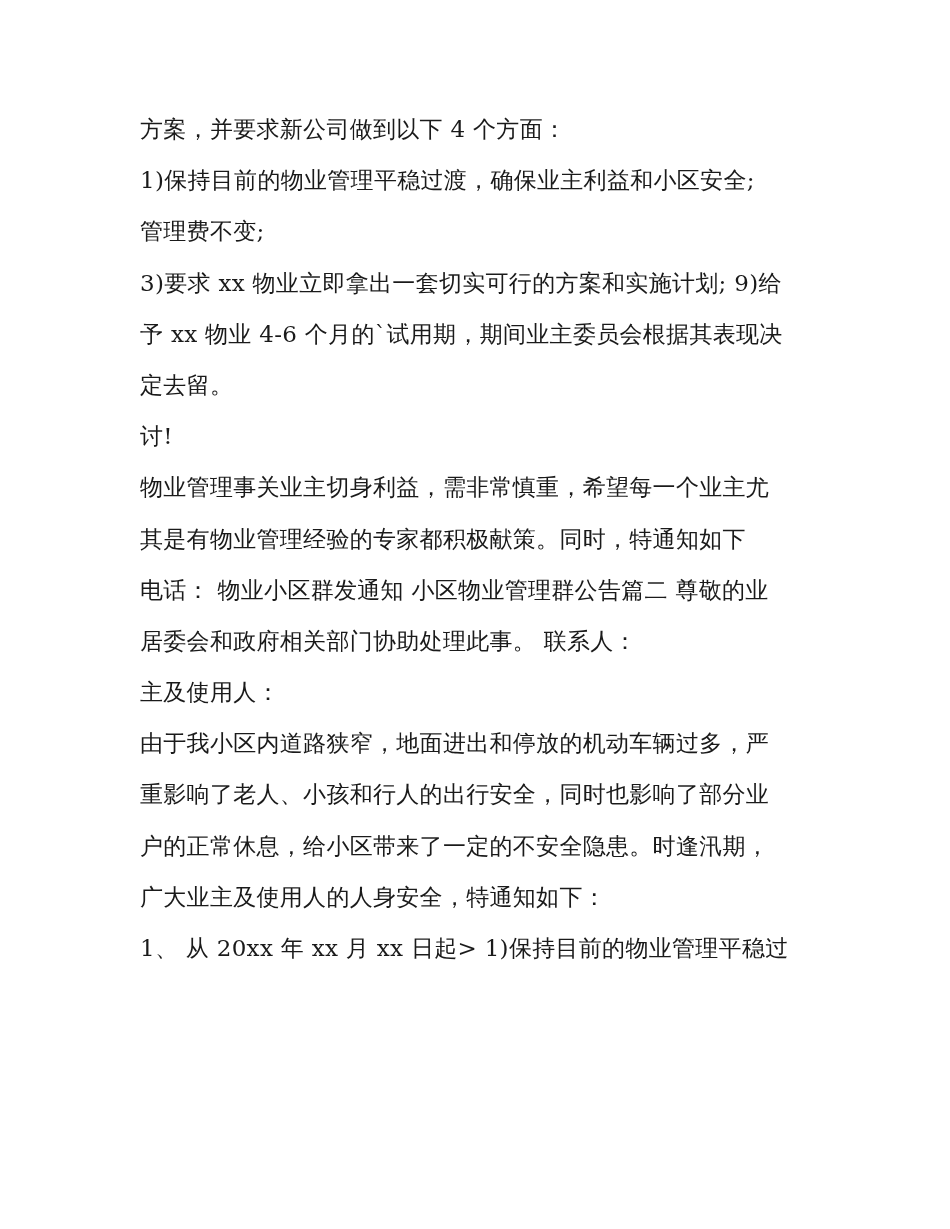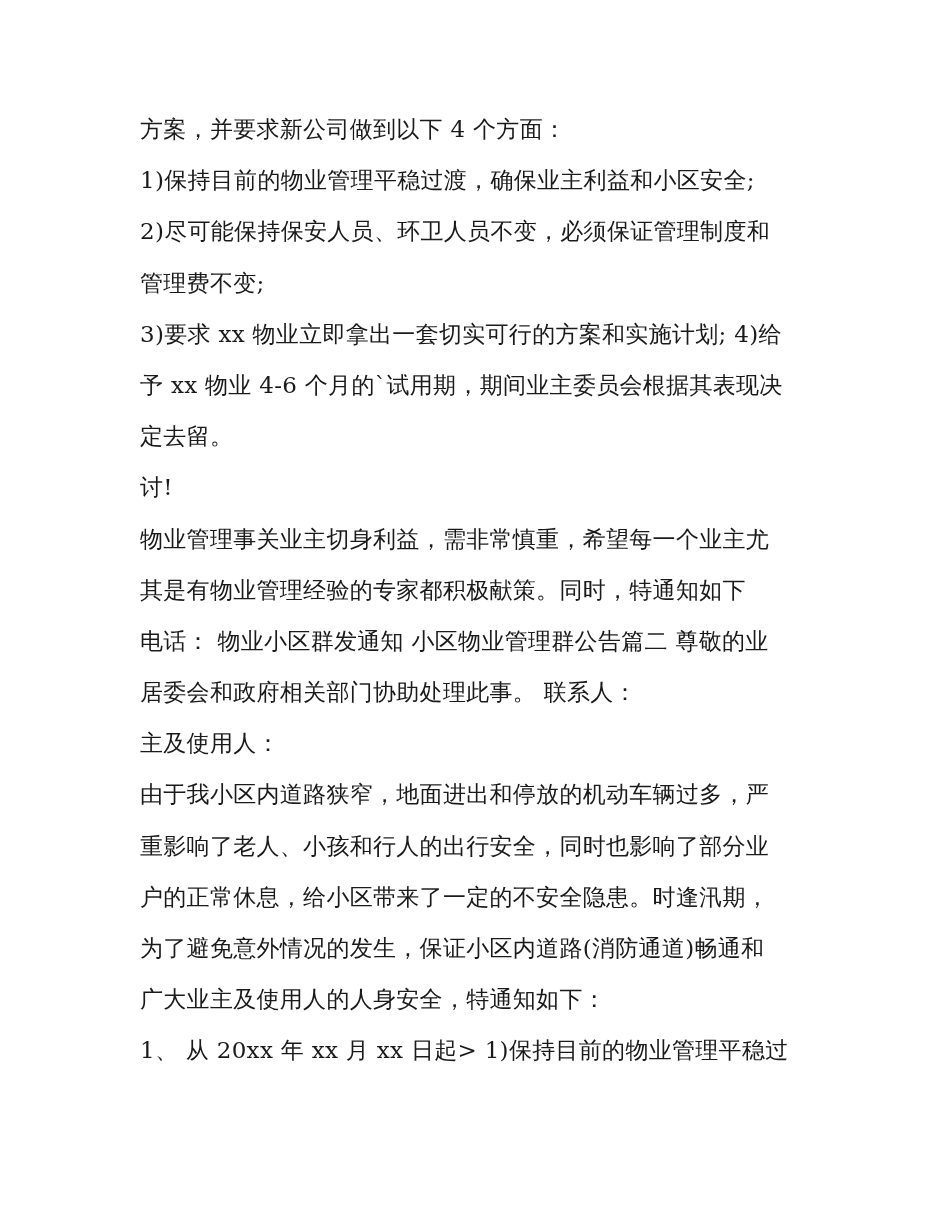--- a/index.html
+++ b/index.html
@@ -38,31 +38,29 @@
     letter-spacing: 0.3px;
   }
 </style>
 </head>
 <body>
 
 <div class="page">
   <div class="text-body">
     <div class="line">方案，并要求新公司做到以下 4 个方面：</div>
     <div class="line">1)保持目前的物业管理平稳过渡，确保业主利益和小区安全;</div>
-    <div class="line">2)尽可能保持保安人员、环卫人员不变，必须保证管理制度和</div>
     <div class="line">管理费不变;</div>
-    <div class="line">3)要求 xx 物业立即拿出一套切实可行的方案和实施计划; 4)给</div>
+    <div class="line">3)要求 xx 物业立即拿出一套切实可行的方案和实施计划; 9)给</div>
     <div class="line">予 xx 物业 4-6 个月的`试用期，期间业主委员会根据其表现决</div>
     <div class="line">定去留。</div>
     <div class="line">讨!</div>
     <div class="line">物业管理事关业主切身利益，需非常慎重，希望每一个业主尤</div>
     <div class="line">其是有物业管理经验的专家都积极献策。同时，特通知如下</div>
     <div class="line">电话： 物业小区群发通知 小区物业管理群公告篇二 尊敬的业</div>
     <div class="line">居委会和政府相关部门协助处理此事。 联系人：</div>
     <div class="line">主及使用人：</div>
     <div class="line">由于我小区内道路狭窄，地面进出和停放的机动车辆过多，严</div>
     <div class="line">重影响了老人、小孩和行人的出行安全，同时也影响了部分业</div>
     <div class="line">户的正常休息，给小区带来了一定的不安全隐患。时逢汛期，</div>
-    <div class="line">为了避免意外情况的发生，保证小区内道路(消防通道)畅通和</div>
     <div class="line">广大业主及使用人的人身安全，特通知如下：</div>
     <div class="line">1、 从 20xx 年 xx 月 xx 日起&gt; 1)保持目前的物业管理平稳过</div>
   </div>
 </div>
 
 </body></html>

